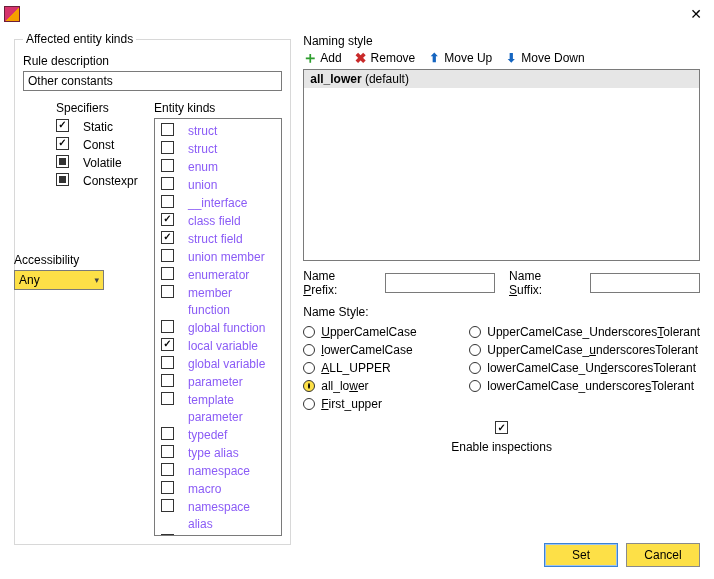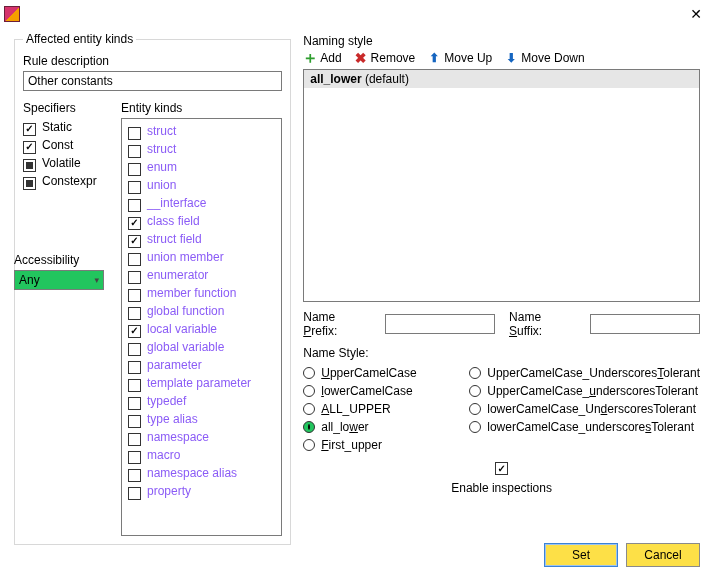--- a/index.html
+++ b/index.html
@@ -46,68 +46,68 @@
   }
   .label { margin: 2px 0 3px 0; }
   input[type=text].field {
     width: 100%;
     border: 1px solid #7a7a7a;
     height: 20px;
     padding: 7px 4px;
     font: inherit;
   }
   .row { display: flex; gap: 8px; }
-  .spec-col { width: 90px; }
+  .spec-col { width: 90px; margin-left: 33px; }
   .entity-col { flex: 1; }
   .listbox {
     border: 1px solid #7a7a7a;
     padding: 3px 6px 2px 6px;
     height: 418px;
     overflow: auto;
   }
   .check-item {
-    display: flex; align-items: flex-end;
-    gap: 6px;
+    display: flex; align-items: flex-start;
+    gap: 14px;
     padding: 0.5px 0;
     line-height: 17px;
   }
   .cb {
     width: 13px; height: 13px;
     border: 1px solid #333;
     display: inline-flex; align-items: center; justify-content: center;
     font-size: 10px; line-height: 1;
     background: #fff;
     flex-shrink: 0;
   }
   .cb.checked::after { content: "✓"; color:#000; font-weight: bold; }
   .cb.filled::after { content: ""; display:block; width:7px; height:7px; background:#333; }
   .link { color: #8b5cf6; }
   .sel {
     width: 100%;
     height: 20px;
     border: 1px solid #7a7a7a;
-    background: #22c55e;
+    background: #fde047;
     display: flex; align-items: center; justify-content: space-between;
     padding: 0 4px;
   }
   .sel .arrow { font-size: 9px; color:#444; }
   
   .toolbar {
     display: flex; gap: 12px; align-items: center;
     margin: 2px 0 4px 0;
   }
   .tool { display: inline-flex; align-items: center; gap: 3px; }
   .ico { width:14px; height:14px; display:inline-flex; align-items:center; justify-content:center; font-weight:bold; }
   .ico-add { color:#2e9e2e; font-size:16px; line-height:14px; }
   .ico-del { color:#c92a2a; font-size:14px; }
   .ico-up { color:#1565c0; font-size:12px; }
   .ico-dn { color:#1565c0; font-size:12px; }
   .styles-list {
     border: 1px solid #7a7a7a;
-    height: 233px;
+    height: 192px;
     padding: 0;
   }
   .styles-list .sl-row {
     padding: 2px 6px;
     background: #e6e6e6;
   }
   .fx-row { display:flex; gap:14px; align-items:center; margin: 8px 0 4px 0; }
   .fx-row input[type=text]{ width:110px; height:20px; border:1px solid #7a7a7a; font:inherit; padding:0 4px;}
   .lbl-u { }
   .u { text-decoration: underline; }

